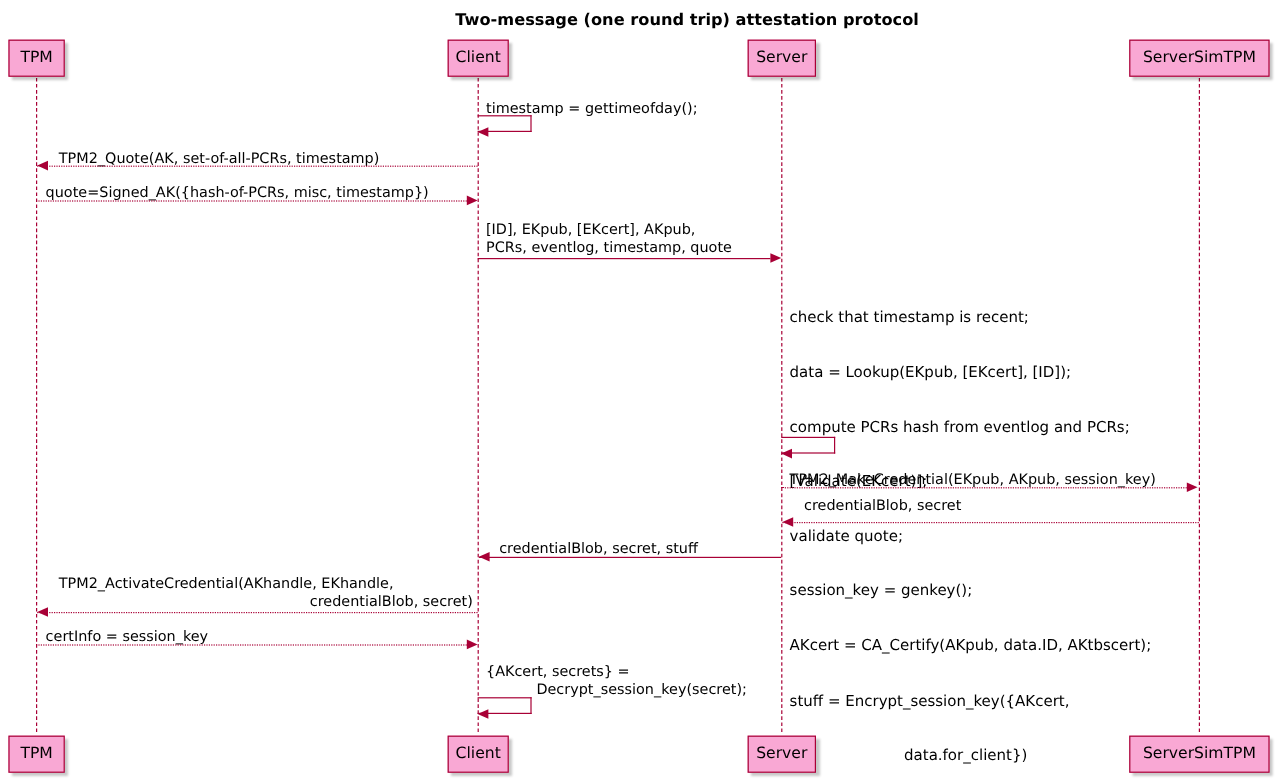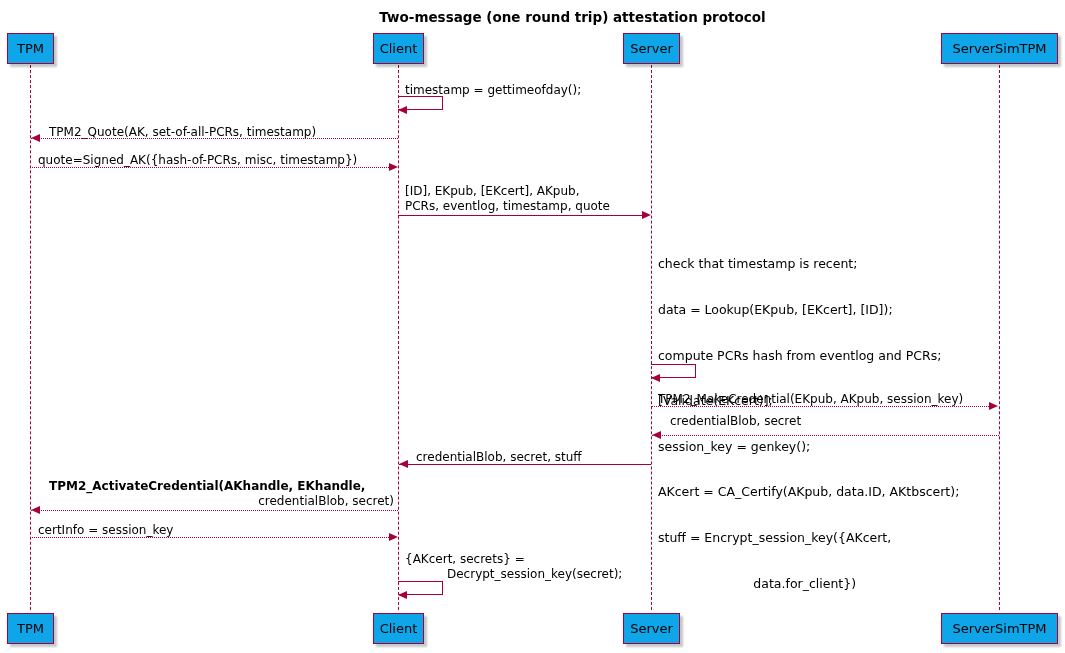--- a/index.html
+++ b/index.html
@@ -29,21 +29,21 @@
     text-align: center;
     font-size: 13.5px;
     font-weight: bold;
     color: #000000;
     font-family: "DejaVu Sans", sans-serif;
     letter-spacing: 0px;
     padding-left: 40px;
   }
   .participant {
     position: absolute;
-    background: #0ea5e9;
+    background: #f9a8d4;
     border: 1.5px solid #A80036;
     box-sizing: border-box;
     text-align: center;
     color: #000000;
     font-size: 13px;
     font-family: "DejaVu Sans", sans-serif;
     line-height: 1;
     box-shadow: 3px 3px 2px rgba(0,0,0,0.22);
     display: flex;
     align-items: center;
@@ -151,41 +151,42 @@
   <div class="msg-label" style="left:405px; top:184px;">[ID], EKpub, [EKcert], AKpub,</div>
   <div class="msg-label" style="left:405px; top:199px;">PCRs, eventlog, timestamp, quote</div>
   <div class="arrow-line arrow-solid" style="left:398px; top:215px; width:244px;"></div>
   <div class="arrow-head head-right" style="left:642px; top:210.5px;"></div>
 
   <div class="note-block" style="left:658px; top:226px;">
     <div>check that timestamp is recent;</div>
     <div>data = Lookup(EKpub, [EKcert], [ID]);</div>
     <div>compute PCRs hash from eventlog and PCRs;</div>
     <div>[Validate(EKcert)];</div>
+    <div>validate quote;</div>
     <div>session_key = genkey();</div>
     <div>AKcert = CA_Certify(AKpub, data.ID, AKtbscert);</div>
     <div>stuff = Encrypt_session_key({AKcert,</div>
     <div>                        data.for_client})</div>
   </div>
   <div class="self-loop" style="left:651px; top:364px; width:45px; height:14px;"></div>
   <div class="arrow-head head-left" style="left:651px; top:373.5px;"></div>
 
   <div class="msg-label" style="left:658px; top:392px;">TPM2_MakeCredential(EKpub, AKpub, session_key)</div>
   <div class="arrow-line arrow-dotted" style="left:651px; top:406px; width:338px;"></div>
   <div class="arrow-head head-right" style="left:989px; top:401.5px;"></div>
 
   <div class="msg-label" style="left:670px; top:414px;">credentialBlob, secret</div>
   <div class="arrow-line arrow-dotted" style="left:652px; top:435px; width:347px;"></div>
   <div class="arrow-head head-left" style="left:652px; top:430.5px;"></div>
 
   <div class="msg-label" style="left:416px; top:450px;">credentialBlob, secret, stuff</div>
   <div class="arrow-line arrow-solid" style="left:399px; top:464px; width:252px;"></div>
   <div class="arrow-head head-left" style="left:399px; top:459.5px;"></div>
 
-  <div class="msg-label" style="left:49px; top:479px;font-weight:bold;">TPM2_ActivateCredential(AKhandle, EKhandle,</div>
+  <div class="msg-label" style="left:49px; top:479px;">TPM2_ActivateCredential(AKhandle, EKhandle,</div>
   <div class="msg-label" style="left:49px; top:494px; width:345px; text-align:right;">credentialBlob, secret)</div>
   <div class="arrow-line arrow-dotted" style="left:31px; top:510px; width:367px;"></div>
   <div class="arrow-head head-left" style="left:31px; top:505.5px;"></div>
 
   <div class="msg-label" style="left:38px; top:523px;">certInfo = session_key</div>
   <div class="arrow-line arrow-dotted" style="left:30px; top:537px; width:359px;"></div>
   <div class="arrow-head head-right" style="left:389px; top:532.5px;"></div>
 
   <div class="msg-label" style="left:405px; top:552px;">{AKcert, secrets} =</div>
   <div class="msg-label" style="left:447px; top:567px;">Decrypt_session_key(secret);</div>

